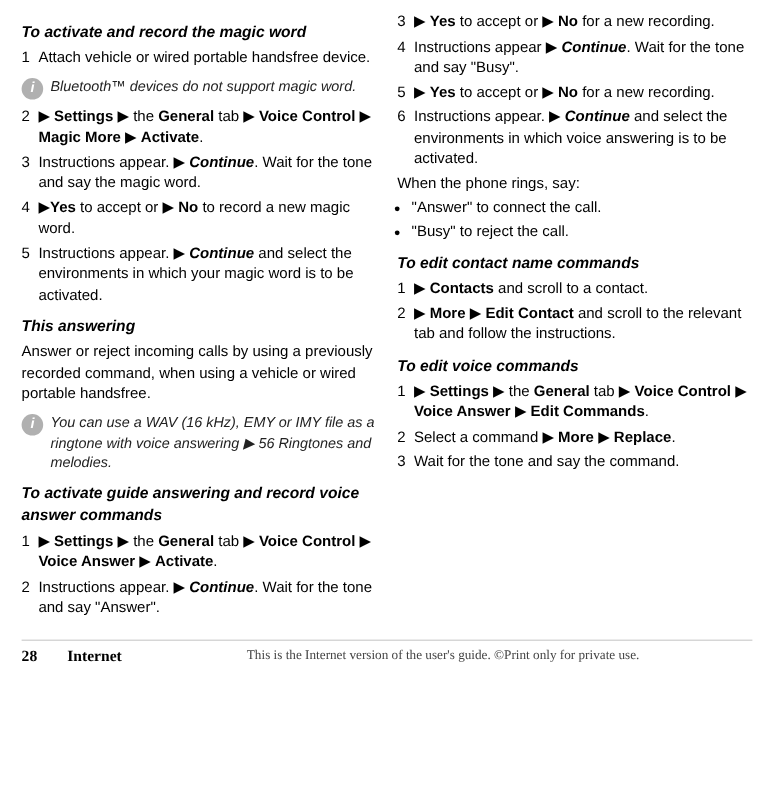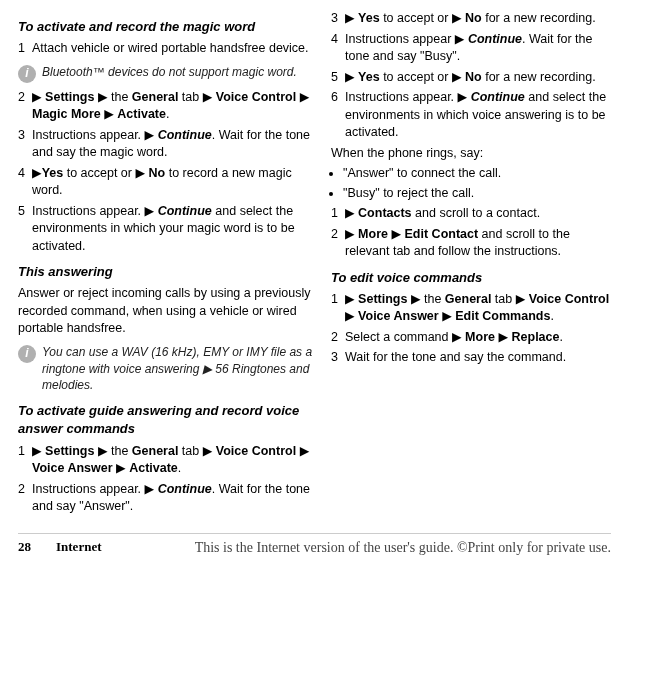--- a/index.html
+++ b/index.html
@@ -8,21 +8,21 @@
       min-height: 677px;
       background: #ffffff;
       font-family: Arial, Helvetica, sans-serif;
       font-size: 13px;
       color: #000000;
       line-height: 1.4;
     }
     .page {
       width: 645px;
       min-height: 677px;
-      padding: 10px 34px 10px 18px;
+      padding: 10px 18px 10px 18px;
       position: relative;
     }
     .two-col {
       display: flex;
       gap: 18px;
     }
     .col-left {
       width: 295px;
       flex-shrink: 0;
     }
@@ -96,24 +96,24 @@
     .footer-page {
       font-size: 13px;
       font-weight: bold;
       min-width: 28px;
     }
     .footer-section {
       font-size: 13px;
       font-weight: bold;
     }
     .footer-note {
-      font-size: 14px;
+      font-size: 11px;
       color: #444;
       flex: 1;
-      text-align: right;
+      text-align: center;
     }
   </style>
 </head>
 <body>
 
 <div class="page">
   <div class="two-col">
 
     <div class="col-left">
 
@@ -195,20 +195,21 @@
       </div>
 
 
       <div class="body-text">When the phone rings, say:</div>
 
       <ul class="bullet-list">
         <li>"Answer" to connect the call.</li>
         <li>"Busy" to reject the call.</li>
       </ul>
 
+      <div class="section-heading">To edit contact name commands</div>
 
       <div class="step">
         <span class="step-num">1</span>
         <span class="step-content">▶ <strong>Contacts</strong> and scroll to a contact.</span>
       </div>
 
       <div class="step">
         <span class="step-num">2</span>
         <span class="step-content">▶ <strong>More</strong> ▶ <strong>Edit Contact</strong> and scroll to the relevant tab and follow the instructions.</span>
       </div>

